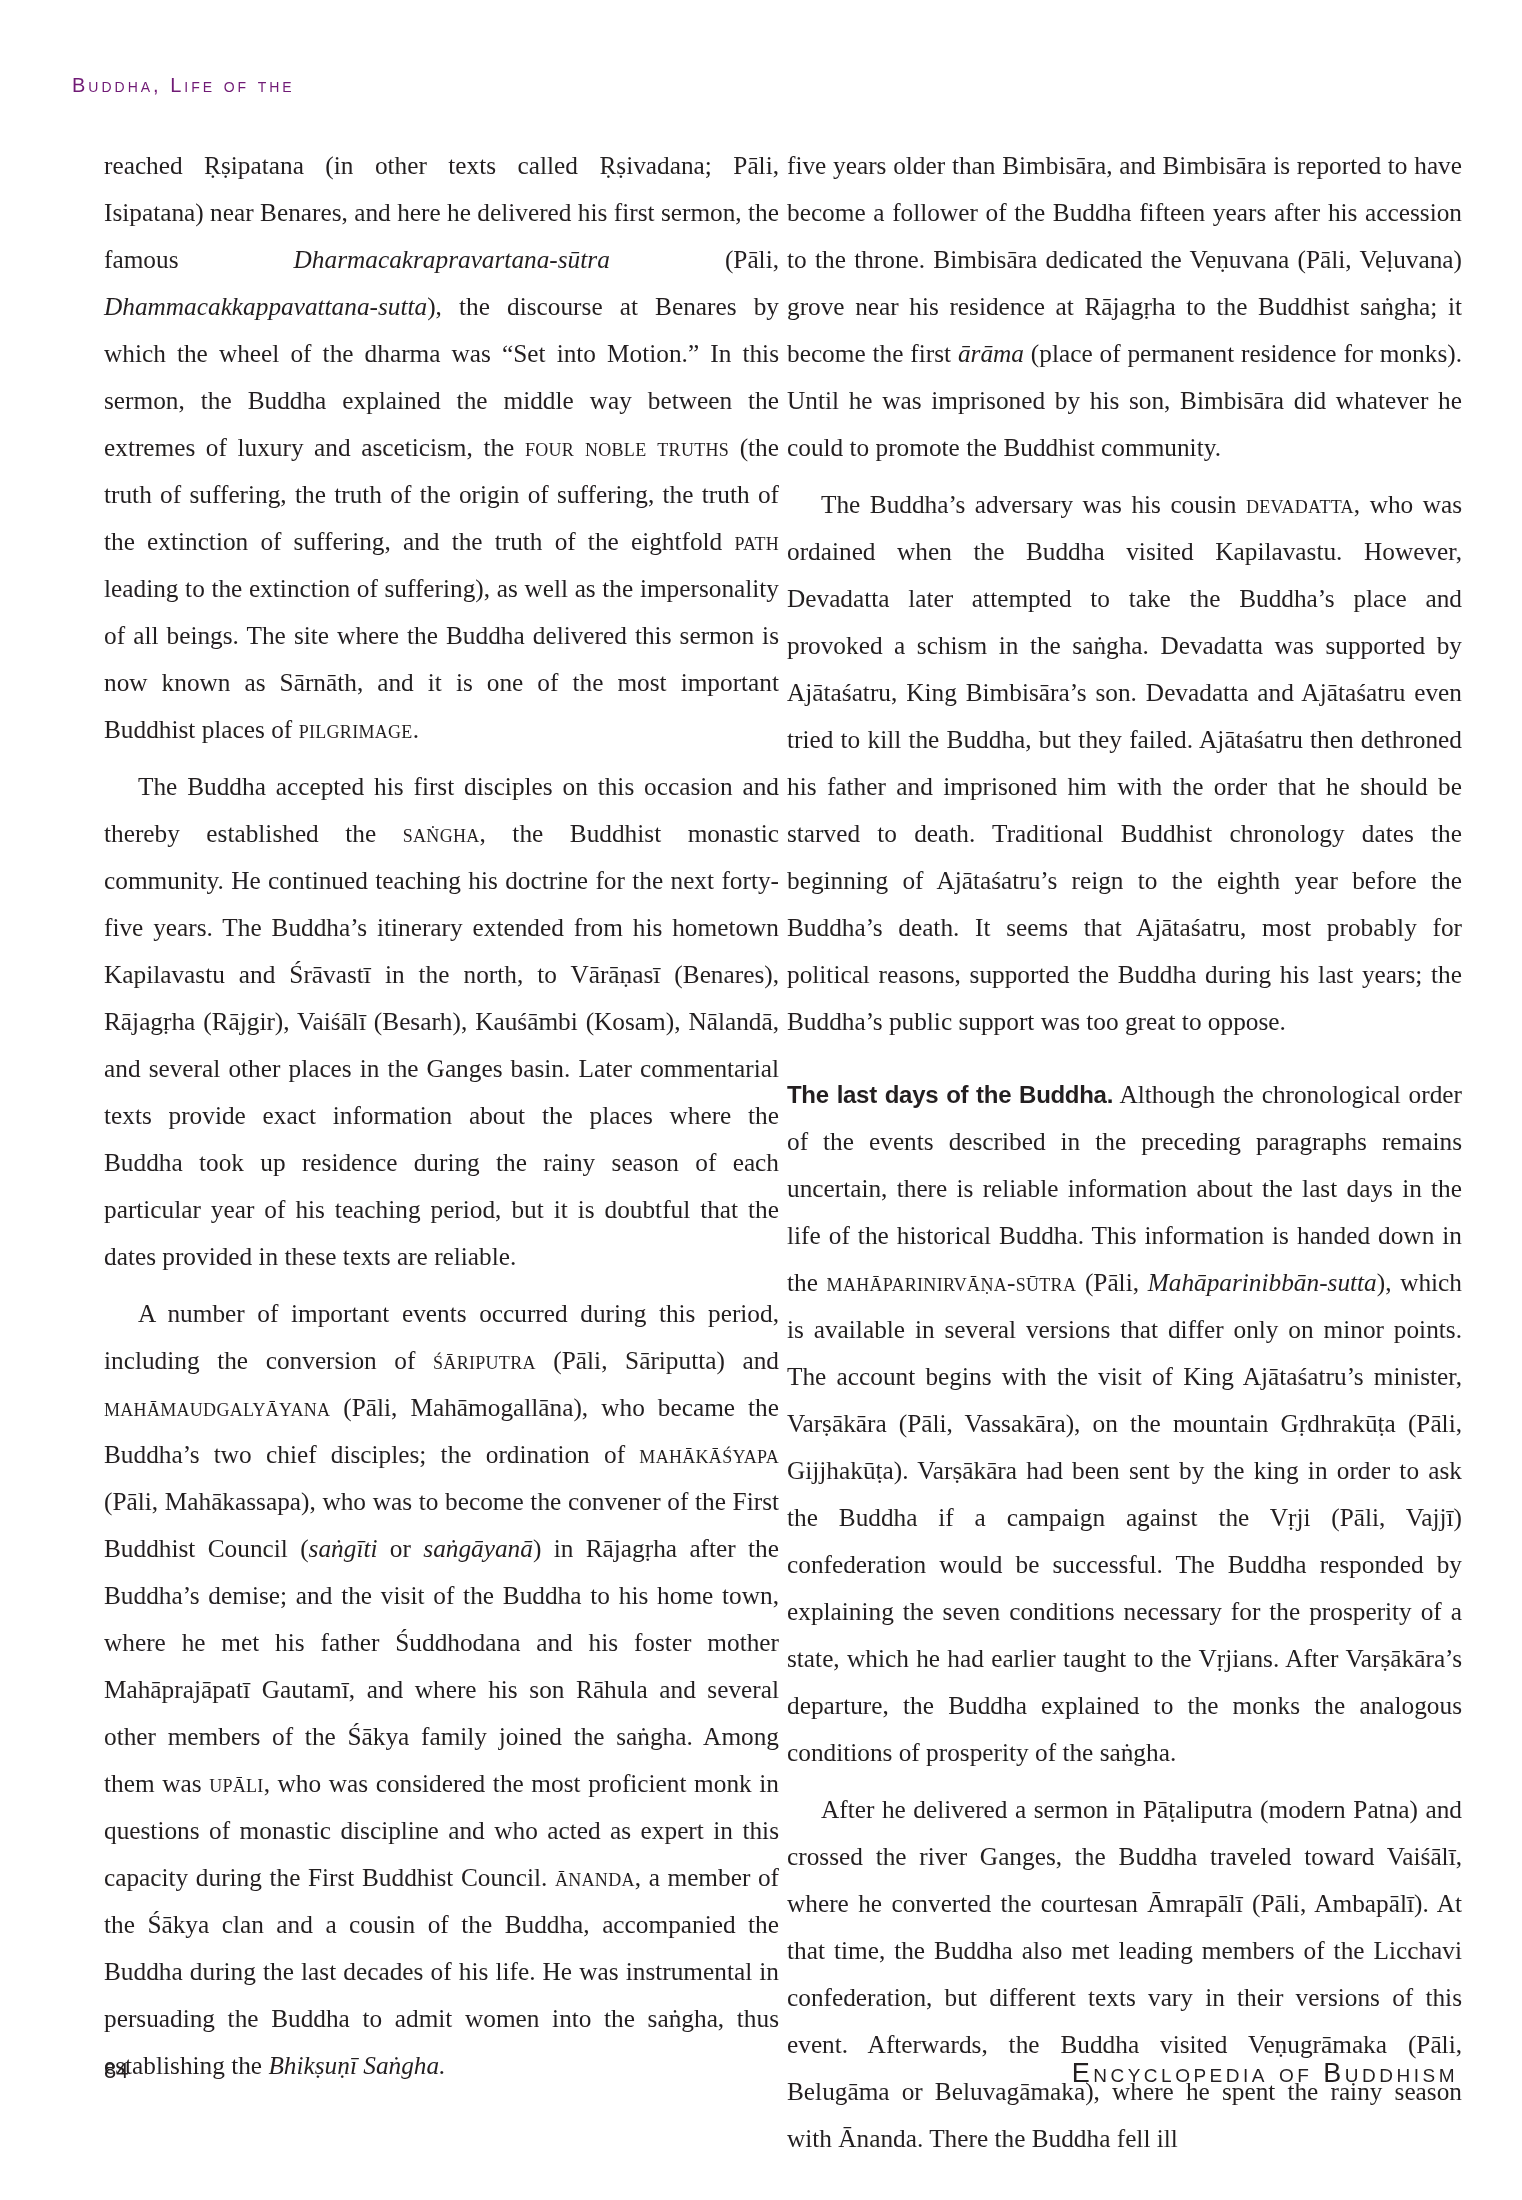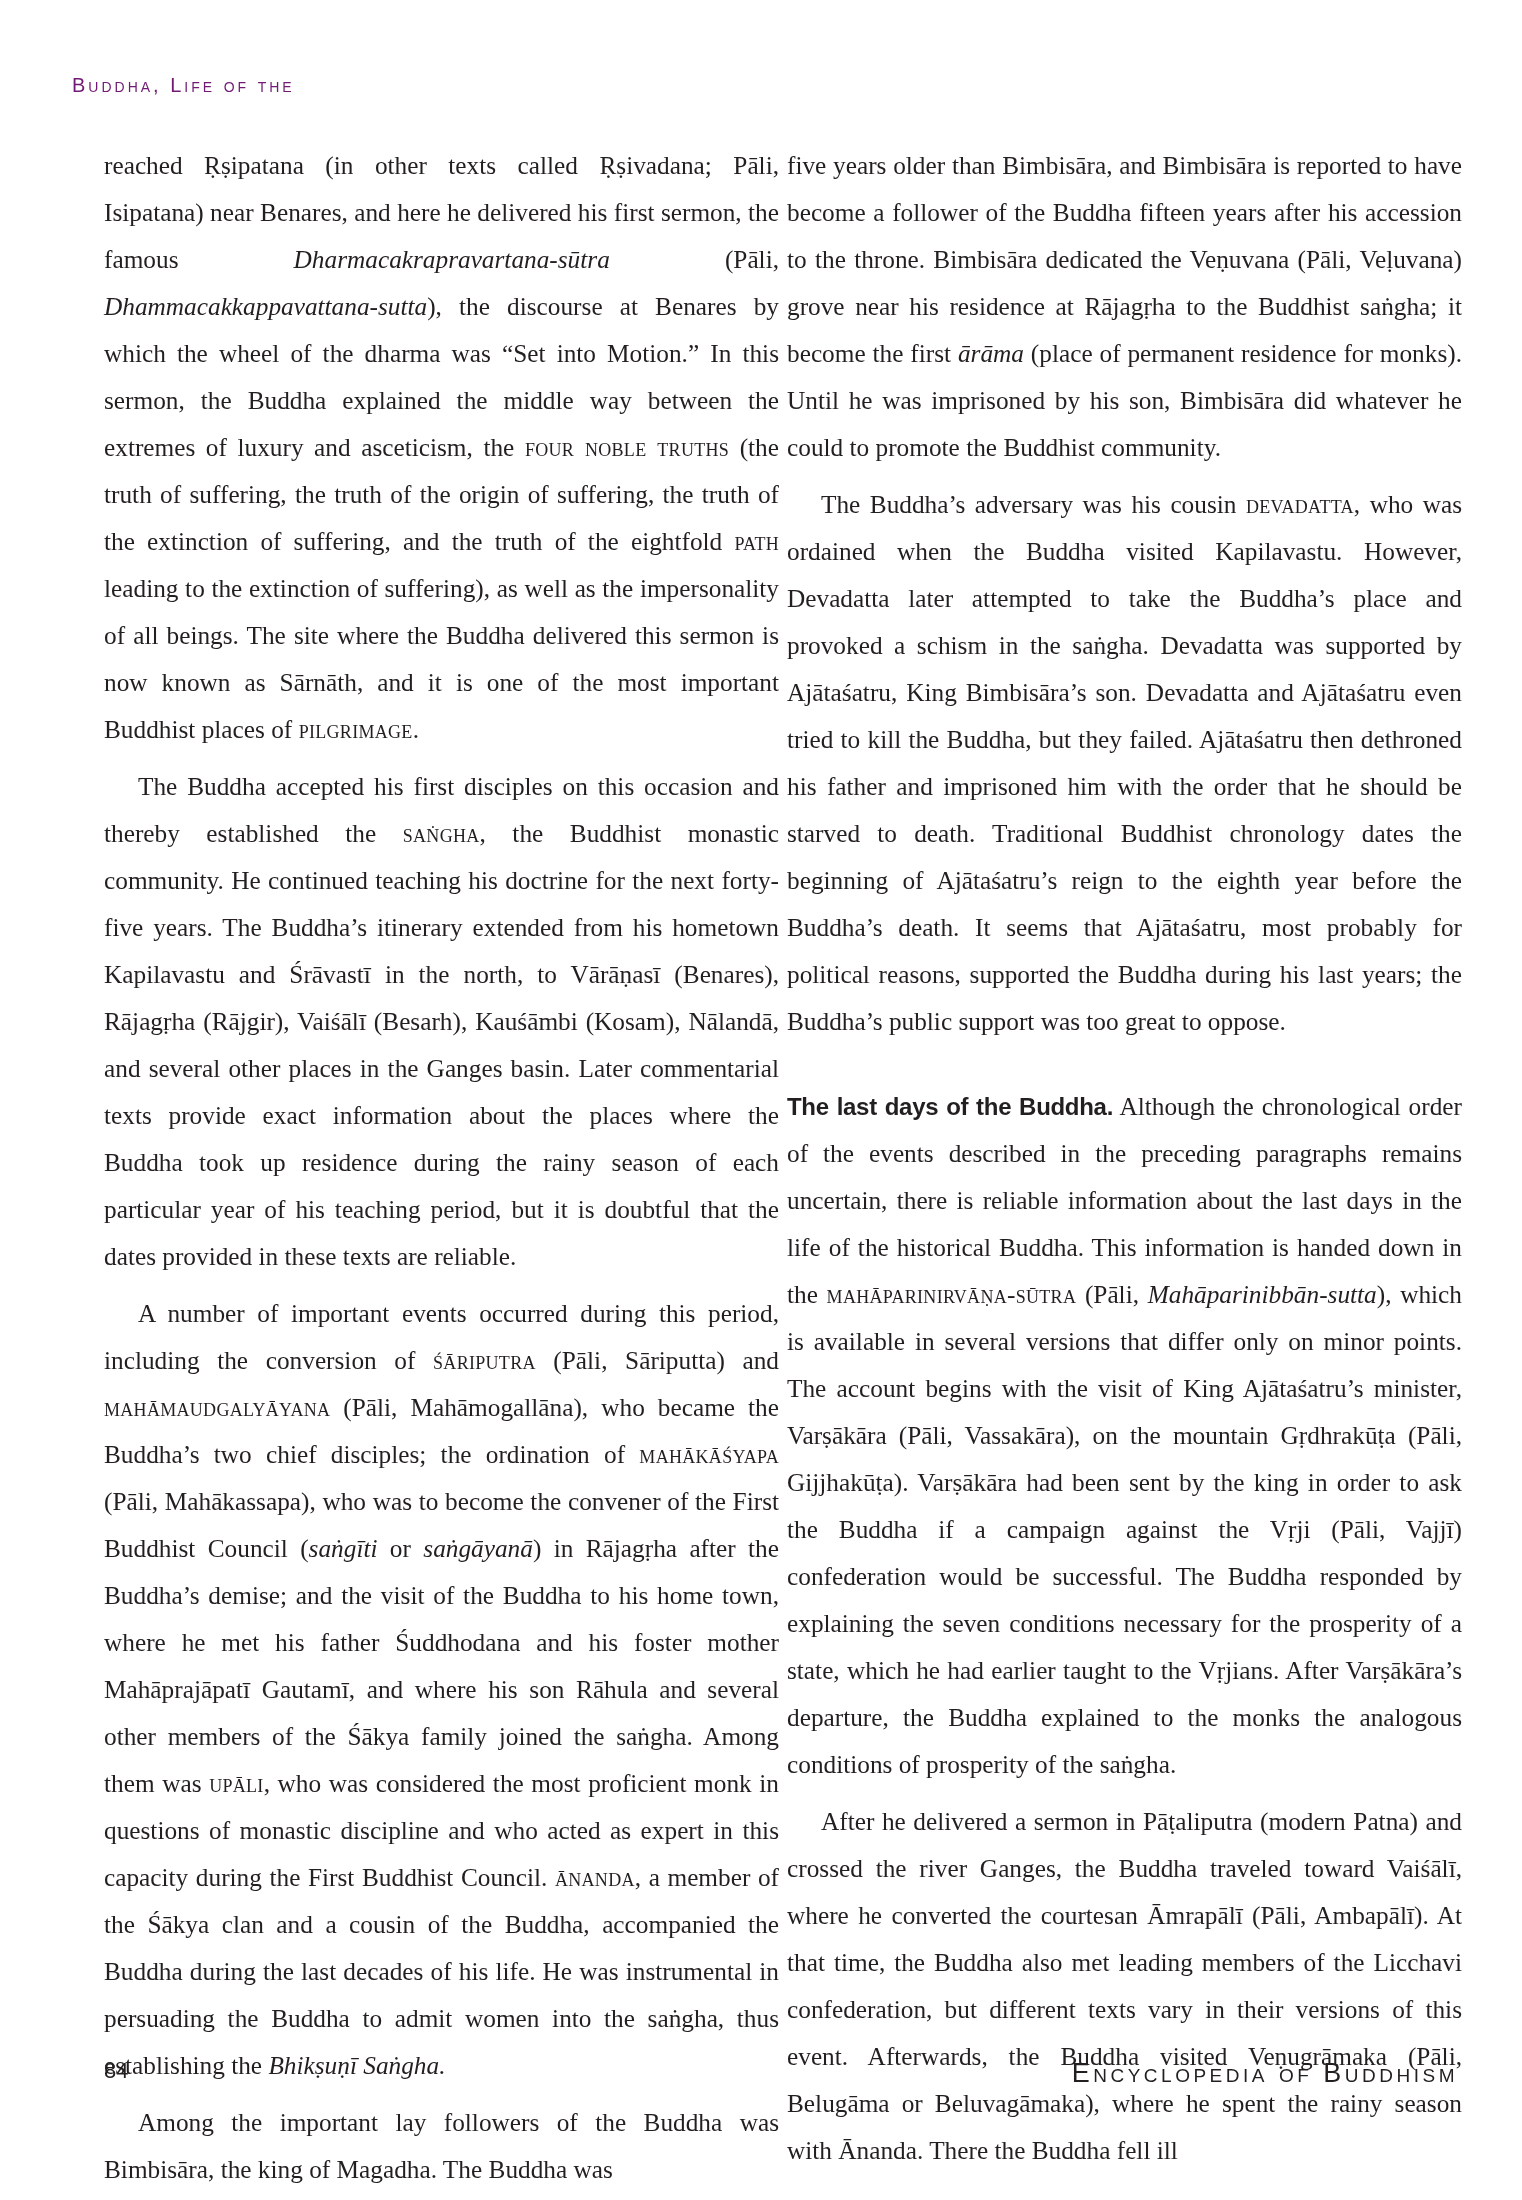--- a/index.html
+++ b/index.html
@@ -15,21 +15,21 @@
   }
   .column {
     position: absolute; top: 142px; width: 675px;
     font-size: 25.3px; line-height: 47px; text-align: justify;
     hyphens: manual;
   }
   .col-left { left: 104px; }
   .col-right { left: 787px; }
   .column p { margin: 0 0 10px 0; text-indent: 34px; }
   .column p.no-indent { text-indent: 0; }
-  .column p.section { margin-top: 38px; text-indent: 0; }
+  .column p.section { margin-top: 26px; text-indent: 0; }
   .sc { font-variant: small-caps; text-transform: lowercase; letter-spacing: 0.3px; }
   .run-head {
     font-family: "Liberation Sans", "DejaVu Sans", sans-serif; font-weight: bold;
     font-size: 24px; letter-spacing: -0.3px;
   }
   .footer-page {
     position: absolute; left: 104px; top: 2058px;
     font-size: 22px; font-family: "Liberation Sans", "DejaVu Sans", sans-serif;
   }
   .footer-title {
@@ -43,21 +43,20 @@
 
 <div class="running-head">Buddha, Life of the</div>
 
 <div class="column col-left">
   <p class="no-indent"><span>reached Ṛṣipatana (in other texts called Ṛṣivadana; Pāli, Isipatana) near Benares, and here he delivered his first sermon, the famous </span><i>Dharmacakrapravartana-sūtra</i><span> (Pāli, </span><i>Dhammacakkappavattana-sutta</i><span>), the discourse at Benares by which the wheel of the dharma was “Set into Motion.” In this sermon, the Buddha explained the middle way between the extremes of luxury and asceticism, the </span><span class="sc">FOUR NOBLE TRUTHS</span><span> (the truth of suffering, the truth of the origin of suffering, the truth of the extinction of suffering, and the truth of the eightfold </span><span class="sc">PATH</span><span> leading to the extinction of suffering), as well as the impersonality of all beings. The site where the Buddha delivered this sermon is now known as Sārnāth, and it is one of the most important Buddhist places of </span><span class="sc">PILGRIMAGE</span><span>.</span></p>
 
   <p><span>The Buddha accepted his first disciples on this occasion and thereby established the </span><span class="sc">SAṄGHA</span><span>, the Buddhist monastic community. He continued teaching his doctrine for the next forty-five years. The Buddha’s itinerary extended from his hometown Kapilavastu and Śrāvastī in the north, to Vārāṇasī (Benares), Rājagṛha (Rājgir), Vaiśālī (Besarh), Kauśāmbi (Kosam), Nālandā, and several other places in the Ganges basin. Later commentarial texts provide exact information about the places where the Buddha took up residence during the rainy season of each particular year of his teaching period, but it is doubtful that the dates provided in these texts are reliable.</span></p>
 
   <p><span>A number of important events occurred during this period, including the conversion of </span><span class="sc">ŚĀRIPUTRA</span><span> (Pāli, Sāriputta) and </span><span class="sc">MAHĀMAUDGALYĀYANA</span><span> (Pāli, Mahāmogallāna), who became the Buddha’s two chief disciples; the ordination of </span><span class="sc">MAHĀKĀŚYAPA</span><span> (Pāli, Mahākassapa), who was to become the convener of the First Buddhist Council (</span><i>saṅgīti</i><span> or </span><i>saṅgāyanā</i><span>) in Rājagṛha after the Buddha’s demise; and the visit of the Buddha to his home town, where he met his father Śuddhodana and his foster mother Mahāprajāpatī Gautamī, and where his son Rāhula and several other members of the Śākya family joined the saṅgha. Among them was </span><span class="sc">UPĀLI</span><span>, who was considered the most proficient monk in questions of monastic discipline and who acted as expert in this capacity during the First Buddhist Council. </span><span class="sc">ĀNANDA</span><span>, a member of the Śākya clan and a cousin of the Buddha, accompanied the Buddha during the last decades of his life. He was instrumental in persuading the Buddha to admit women into the saṅgha, thus establishing the </span><i>Bhikṣuṇī Saṅgha.</i></p>
 
-  <p><span>Among the important lay followers of the Buddha was Bimbisāra, the king of Magadha. The Buddha was</span></p>
 </div>
 
 <div class="column col-right">
   <p class="no-indent"><span>five years older than Bimbisāra, and Bimbisāra is reported to have become a follower of the Buddha fifteen years after his accession to the throne. Bimbisāra dedicated the Veṇuvana (Pāli, Veḷuvana) grove near his residence at Rājagṛha to the Buddhist saṅgha; it become the first </span><i>ārāma</i><span> (place of permanent residence for monks). Until he was imprisoned by his son, Bimbisāra did whatever he could to promote the Buddhist community.</span></p>
 
   <p><span>The Buddha’s adversary was his cousin </span><span class="sc">DEVADATTA</span><span>, who was ordained when the Buddha visited Kapilavastu. However, Devadatta later attempted to take the Buddha’s place and provoked a schism in the saṅgha. Devadatta was supported by Ajātaśatru, King Bimbisāra’s son. Devadatta and Ajātaśatru even tried to kill the Buddha, but they failed. Ajātaśatru then dethroned his father and imprisoned him with the order that he should be starved to death. Traditional Buddhist chronology dates the beginning of Ajātaśatru’s reign to the eighth year before the Buddha’s death. It seems that Ajātaśatru, most probably for political reasons, supported the Buddha during his last years; the Buddha’s public support was too great to oppose.</span></p>
 
   <p class="section"><span class="run-head">The last days of the Buddha.</span><span> Although the chronological order of the events described in the preceding paragraphs remains uncertain, there is reliable information about the last days in the life of the historical Buddha. This information is handed down in the </span><span class="sc">MAHĀPARINIRVĀṆA-SŪTRA</span><span> (Pāli, </span><i>Mahāparinibbān-sutta</i><span>), which is available in several versions that differ only on minor points. The account begins with the visit of King Ajātaśatru’s minister, Varṣākāra (Pāli, Vassakāra), on the mountain Gṛdhrakūṭa (Pāli, Gijjhakūṭa). Varṣākāra had been sent by the king in order to ask the Buddha if a campaign against the Vṛji (Pāli, Vajjī) confederation would be successful. The Buddha responded by explaining the seven conditions necessary for the prosperity of a state, which he had earlier taught to the Vṛjians. After Varṣākāra’s departure, the Buddha explained to the monks the analogous conditions of prosperity of the saṅgha.</span></p>
 
   <p><span>After he delivered a sermon in Pāṭaliputra (modern Patna) and crossed the river Ganges, the Buddha traveled toward Vaiśālī, where he converted the courtesan Āmrapālī (Pāli, Ambapālī). At that time, the Buddha also met leading members of the Licchavi confederation, but different texts vary in their versions of this event. Afterwards, the Buddha visited Veṇugrāmaka (Pāli, Belugāma or Beluvagāmaka), where he spent the rainy season with Ānanda. There the Buddha fell ill</span></p>

